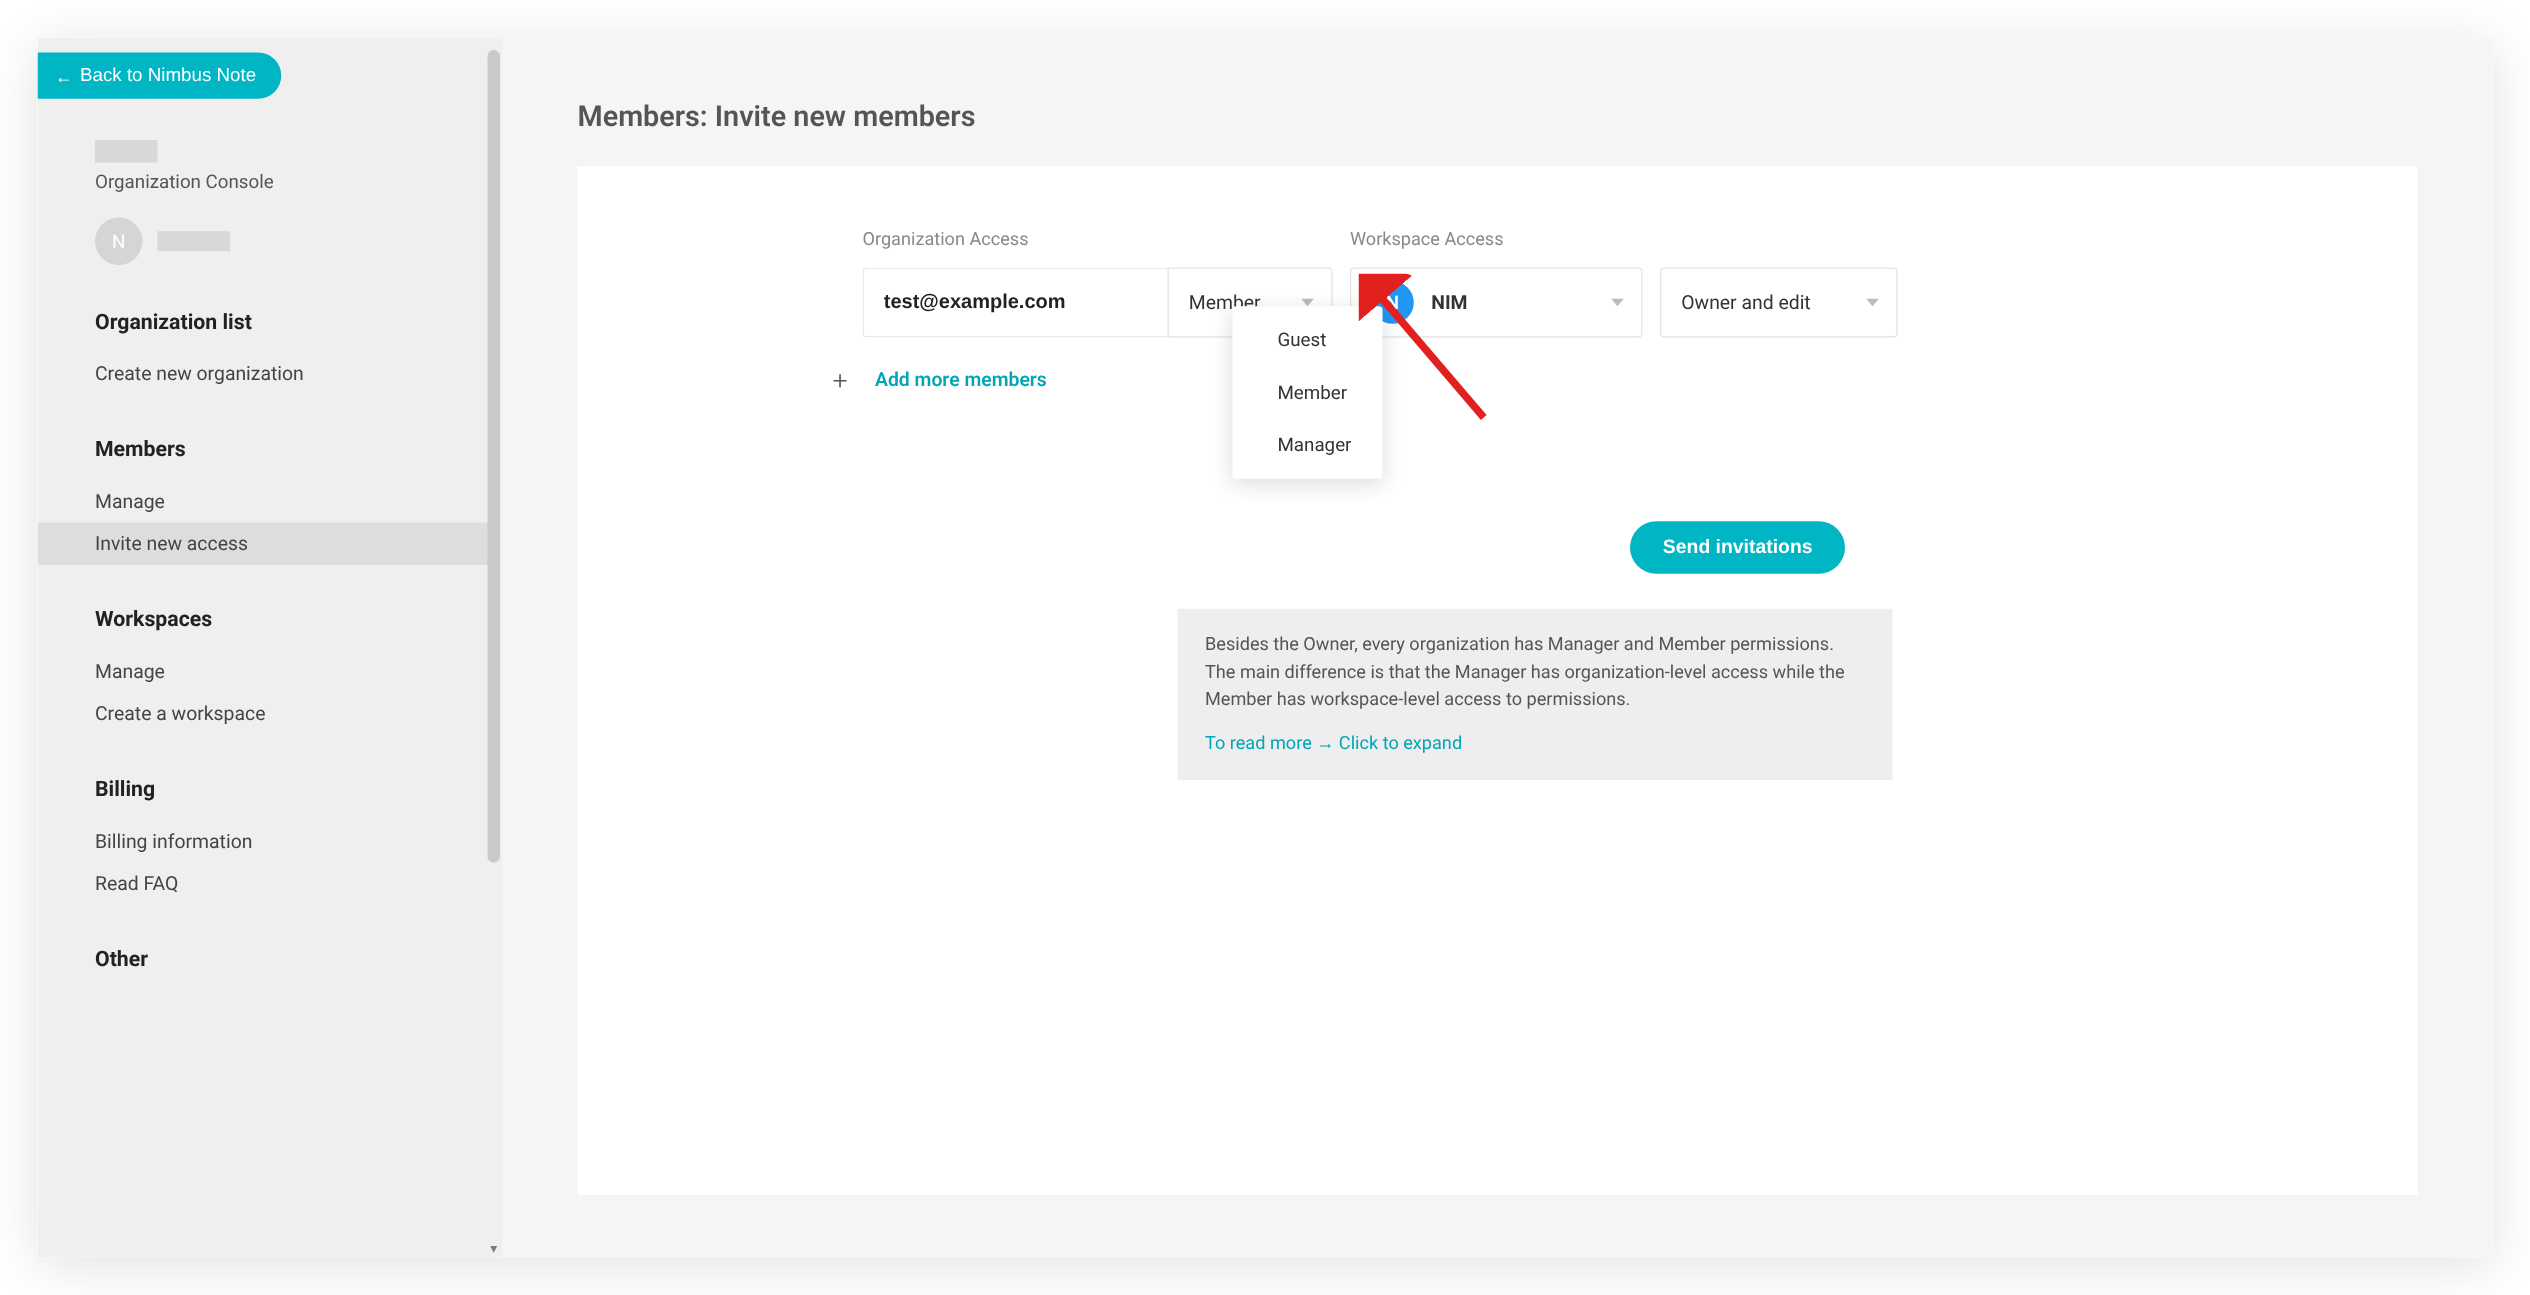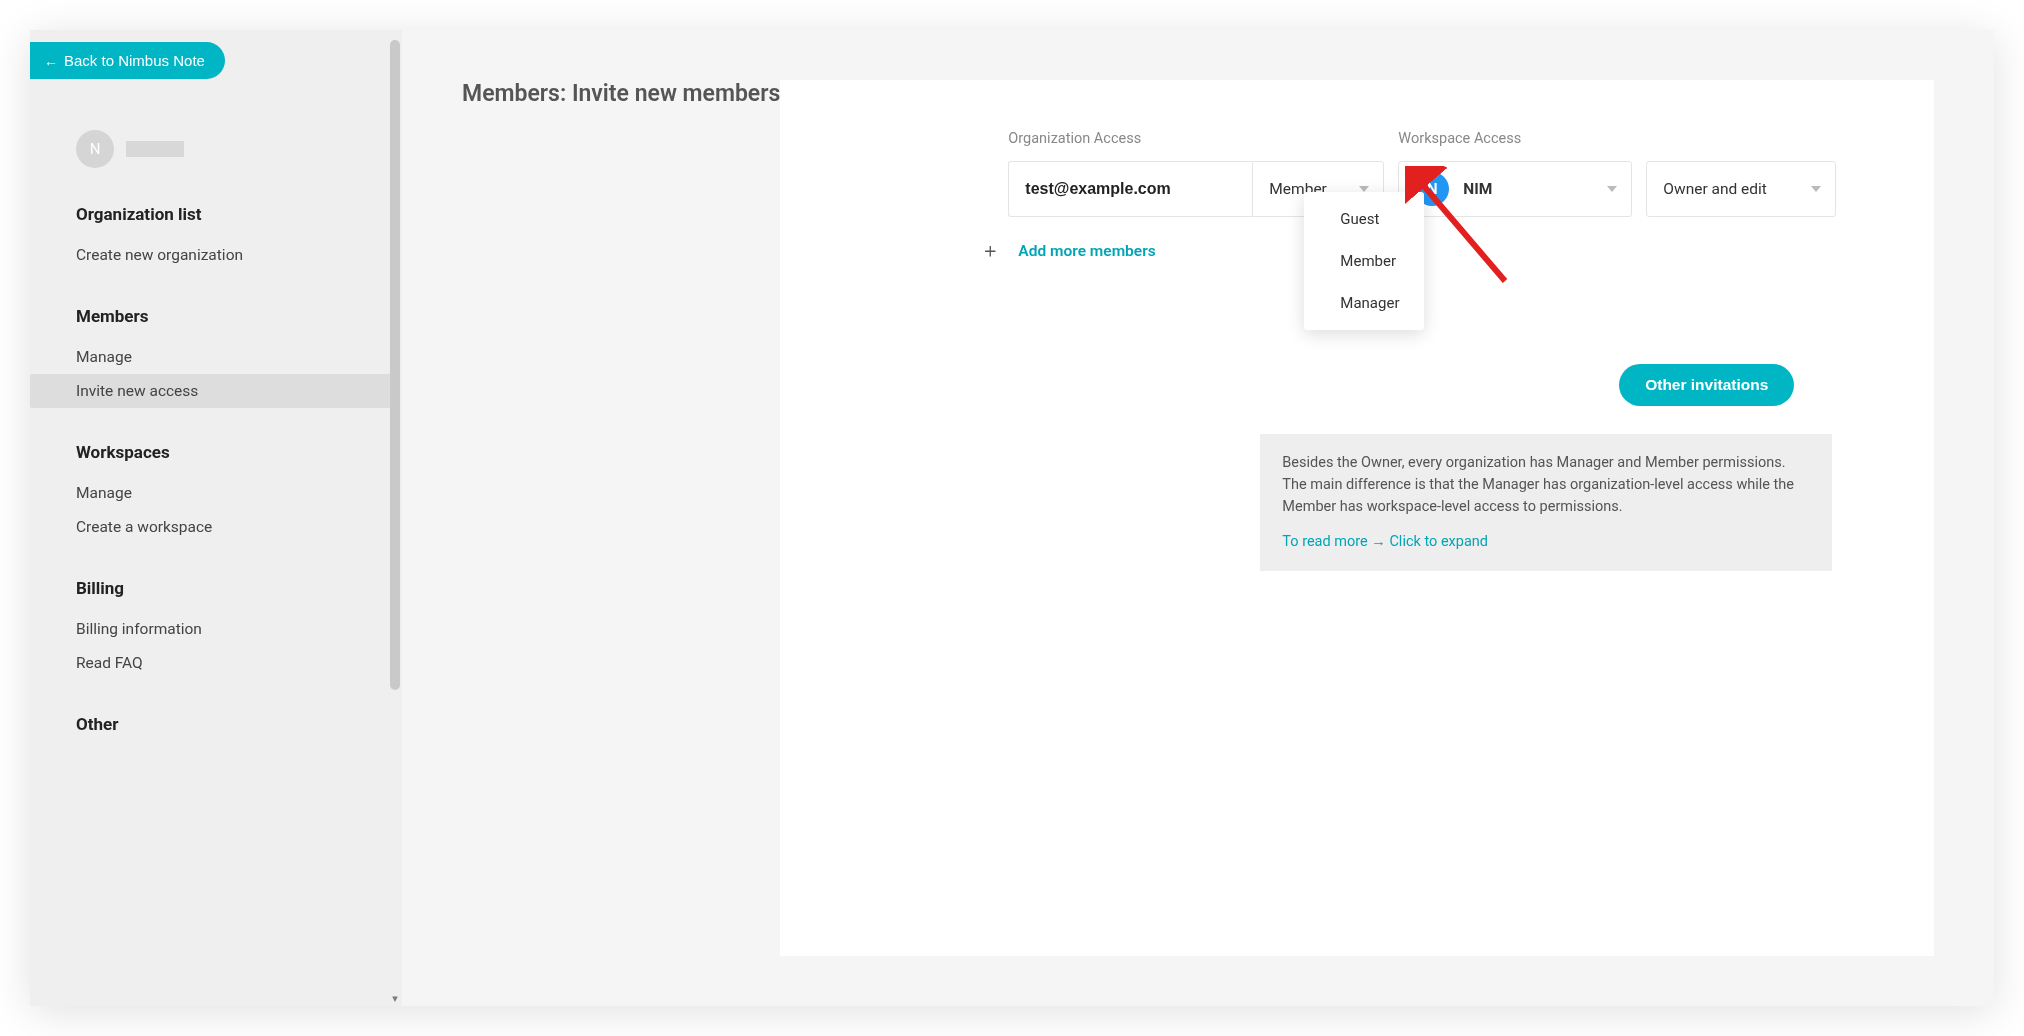--- a/index.html
+++ b/index.html
@@ -110,20 +110,21 @@
     padding-left: 46px;
     width: calc(100% - 20px);
   }
   .nav-item .redact { margin-left:4px; width:40px; height:15px; }
 
   .main {
     flex: 1;
     background:#f5f5f5;
     padding: 50px 60px;
     display:flex;
+    flex-direction:column;
   }
   .page-title {
     font-size:23px;
     font-weight:600;
     color:#555;
     margin-bottom:26px;
   }
   .main-card {
     background:#fff;
     padding: 50px 60px 60px 60px;
@@ -257,20 +258,24 @@
 
 <div class="window">
 
   <button class="back-btn">
     <span class="arrow-left">←</span>
     <span>Back to Nimbus Note</span>
   </button>
 
   <aside class="sidebar">
 
+    <div class="org-block">
+      <span class="redact small h18"></span>
+      <div class="org-console-label">Organization Console</div>
+    </div>
 
     <div class="user-block">
       <div class="avatar-circle">N</div>
       <span class="redact" style="width:58px;height:16px;"></span>
     </div>
 
     <div class="nav-section">
       <div class="nav-heading">Organization list</div>
       <a class="nav-item">Create new organization</a>
     </div>
@@ -353,21 +358,21 @@
       <svg class="arrow-annotation" width="120" height="130">
         <defs>
           <marker id="ah" markerWidth="10" markerHeight="10" refX="2" refY="5" orient="auto">
             <path d="M0,0 L10,5 L0,10 Z" fill="#e1201f"></path>
           </marker>
         </defs>
         <line x1="100" y1="115" x2="12" y2="12" stroke="#e1201f" stroke-width="6" marker-end="url(#ah)"></line>
       </svg>
 
       <div class="send-btn-row">
-        <button class="send-btn">Other invitations</button>
+        <button class="send-btn">Send invitations</button>
       </div>
 
       <div class="info-box">
         <div>Besides the Owner, every organization has Manager and Member permissions. The main difference is that the Manager has organization-level access while the Member has workspace-level access to permissions.</div>
         <a class="info-link">To read more → Click to expand</a>
       </div>
 
     </div>
   </main>
 

